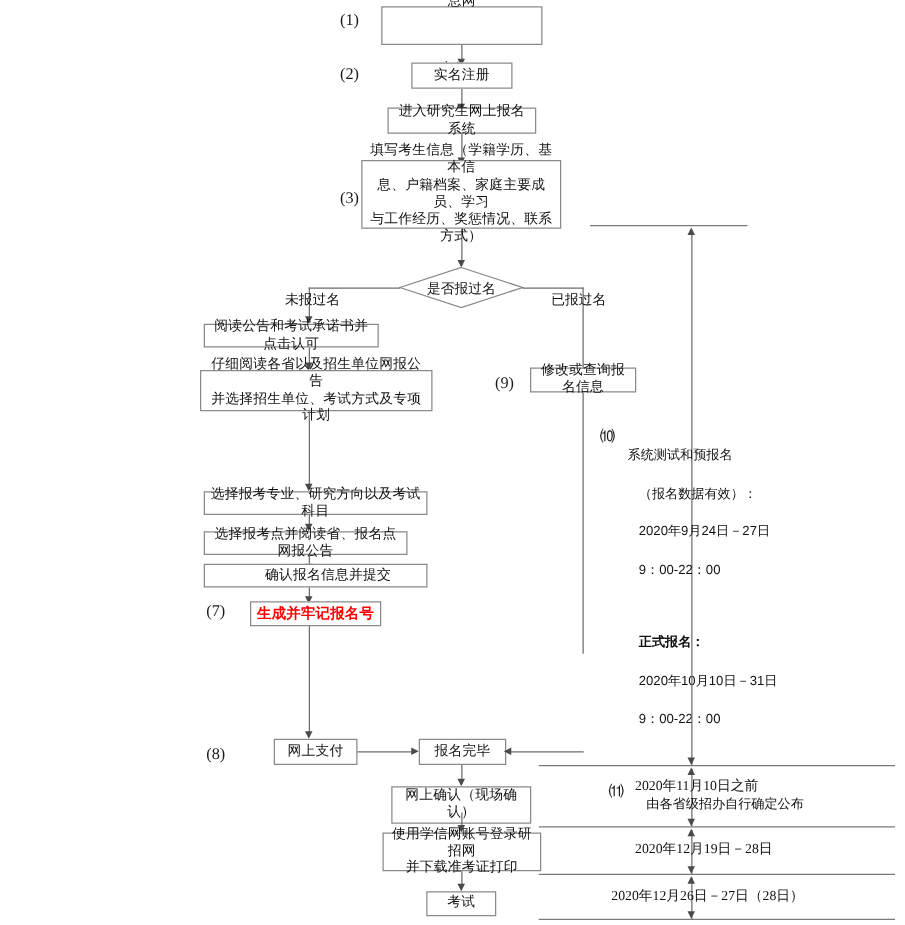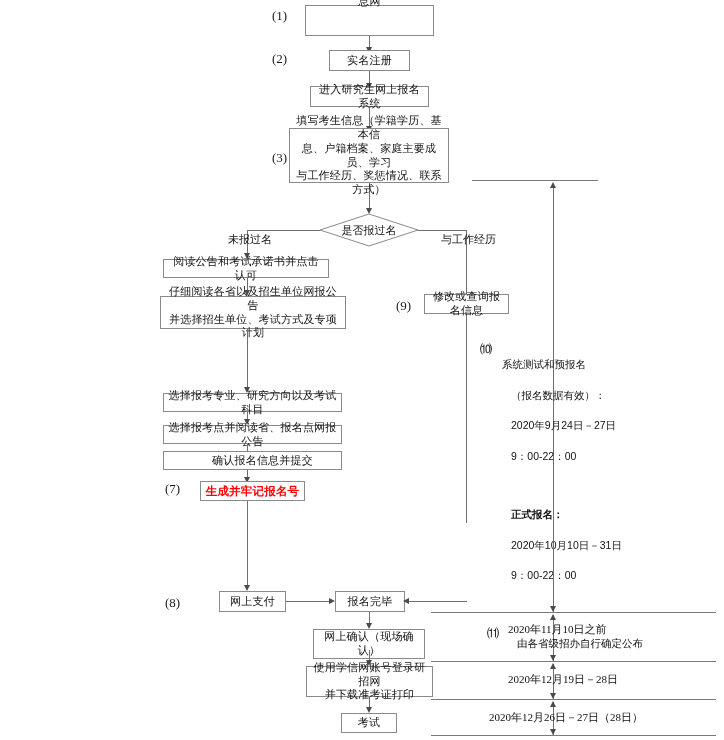--- a/index.html
+++ b/index.html
@@ -198,41 +198,41 @@
     </svg>
     <div class="diamond-label">是否报过名</div>
   </div>
 
   <div class="hline" style="left:247px; top:230px; width:73px;"></div>
   <div class="vline" style="left:247px; top:230px; height:27px;"></div>
   <div class="branch-label" style="left:228px; top:232px;">未报过名</div>
 
   <div class="hline" style="left:418px; top:230px; width:49px;"></div>
   <div class="vline" style="left:466px; top:230px; height:293px;"></div>
-  <div class="branch-label" style="left:441px; top:232px;">与工作经历</div>
+  <div class="branch-label" style="left:441px; top:232px;">已报过名</div>
 
   <div class="arrow-down" style="left:244px; top:253px;"></div>
 
-  <div class="box" style="left:163px; top:259px; width:166px; height:19px;">阅读公告和考试承诺书并点击认可</div>
+  <div class="box" style="left:163px; top:259px; width:140px; height:19px;">阅读公告和考试承诺书并点击认可</div>
 
   <div class="vline" style="left:247px; top:278px; height:14px;"></div>
   <div class="arrow-down" style="left:244px; top:290px;"></div>
 
   <div class="box" style="left:160px; top:296px; width:186px; height:33px;">仔细阅读各省以及招生单位网报公告
 并选择招生单位、考试方式及专项计划</div>
 
   <div class="vline" style="left:247px; top:329px; height:62px;"></div>
   <div class="arrow-down" style="left:244px; top:387px;"></div>
 
   <div class="box" style="left:163px; top:393px; width:179px; height:19px;">选择报考专业、研究方向以及考试科目</div>
 
   <div class="vline" style="left:247px; top:412px; height:11px;"></div>
   <div class="arrow-down" style="left:244px; top:419px;"></div>
 
-  <div class="box" style="left:163px; top:425px; width:179px; height:19px;">选择报考点并阅读省、报名点网报公告</div>
+  <div class="box" style="left:163px; top:425px; width:163px; height:19px;">选择报考点并阅读省、报名点网报公告</div>
 
   <div class="vline" style="left:247px; top:444px; height:11px;"></div>
   <div class="arrow-down" style="left:244px; top:451px;"></div>
 
   <div class="box" style="left:163px; top:451px; width:179px; height:19px;padding-left:24px;">确认报名信息并提交</div>
 
   <div class="vline" style="left:247px; top:470px; height:11px;"></div>
   <div class="arrow-down" style="left:244px; top:477px;"></div>
 
   <div class="box red" style="left:200px; top:481px; width:105px; height:20px; font-size:11.5px;">生成并牢记报名号</div>

